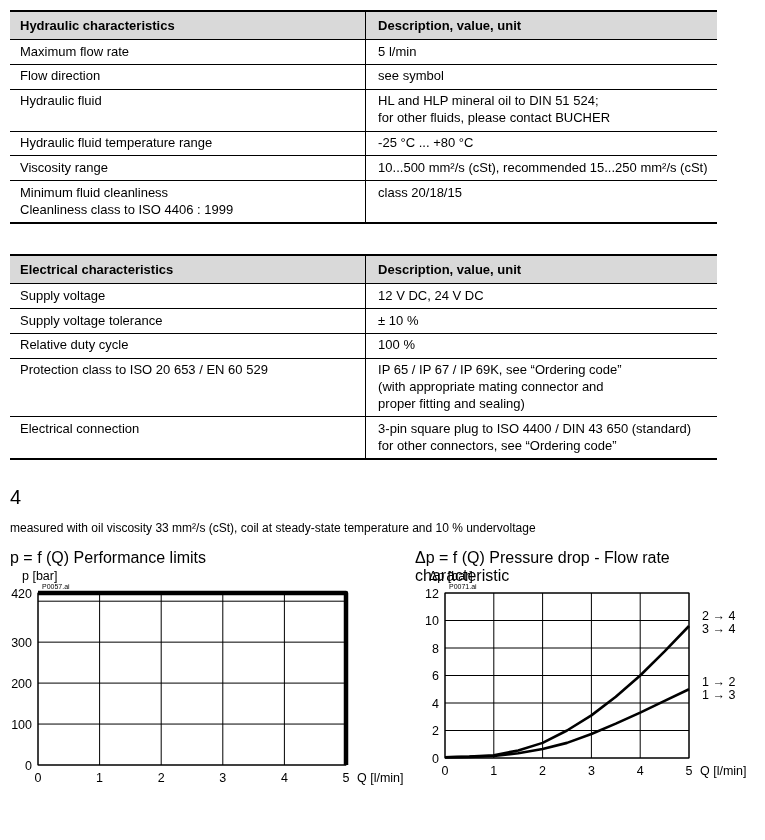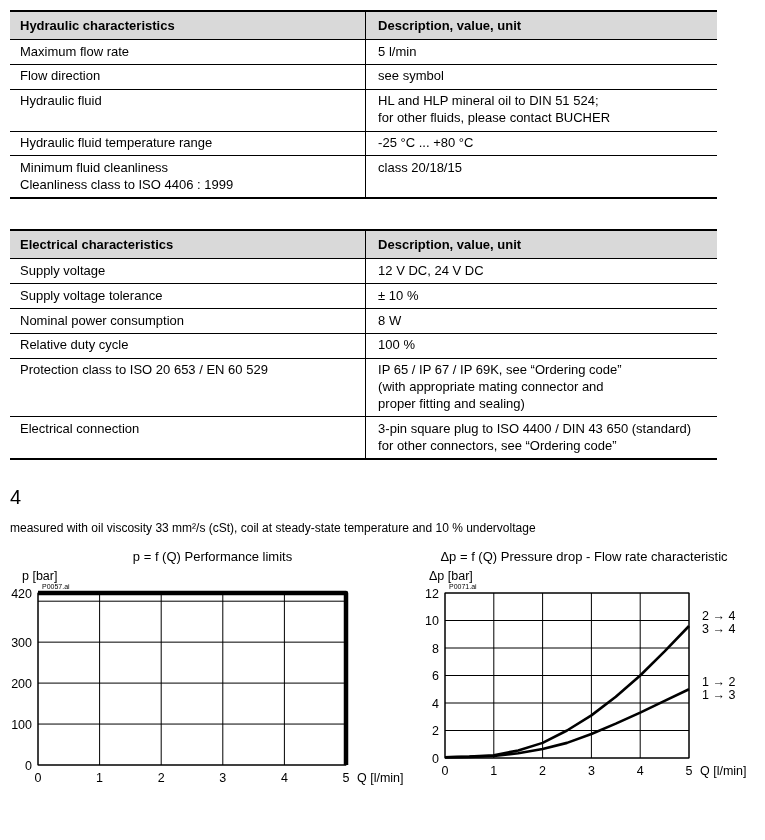--- a/index.html
+++ b/index.html
@@ -29,21 +29,21 @@
 
   .tbl-electrical { margin-top:30px; }
 
   .section-heading { margin-top:26px; font-size:20px; display:flex; }
   .section-heading .num { width:38px; }
   .section-subtitle { margin-top:12px; font-size:12px; }
 
   .charts-area { margin-top:10px; display:flex; }
   .chart-col-left  { width:407px; }
   .chart-col-right { width:338px; }
-  .chart-title { font-size:13px; height:20px; margin-top:4px;text-align:center; }
+  .chart-title { font-size:16px; height:20px; margin-top:4px; }
   svg { display:block; }
   svg text { fill:#000; font-family:"Liberation Sans", sans-serif; }
 </style>
 </head>
 <body>
 
 <div class="page">
 
   <table class="char-table tbl-hydraulic">
     <colgroup>
@@ -68,20 +68,24 @@
         <tr>
           <td class="label-cell"><span class="lbl">Hydraulic fluid</span></td>
           <td class="value-cell">HL and HLP mineral oil to DIN 51 524;
 for other fluids, please contact BUCHER</td>
         </tr>
         <tr>
           <td class="label-cell"><span class="lbl">Hydraulic fluid temperature range</span></td>
           <td class="value-cell">-25 °C ... +80 °C</td>
         </tr>
         <tr>
+          <td class="label-cell"><span class="lbl">Viscosity range</span></td>
+          <td class="value-cell">10...500 mm²/s (cSt), recommended 15...250 mm²/s (cSt)</td>
+        </tr>
+        <tr>
           <td class="label-cell"><span class="lbl">Minimum fluid cleanliness
 Cleanliness class to ISO 4406 : 1999</span></td>
           <td class="value-cell">class 20/18/15</td>
         </tr>
       </tbody>
   </table>
 
   <table class="char-table tbl-electrical">
     <colgroup>
         <col style="width:50.3%">
@@ -94,24 +98,20 @@
       </tr>
     </thead>
     <tbody>
         <tr>
           <td class="label-cell"><span class="lbl">Supply voltage</span></td>
           <td class="value-cell">12 V DC, 24 V DC</td>
         </tr>
         <tr>
           <td class="label-cell"><span class="lbl">Supply voltage tolerance</span></td>
           <td class="value-cell">± 10 %</td>
-        </tr>
-        <tr>
-          <td class="label-cell"><span class="lbl">Nominal power consumption</span></td>
-          <td class="value-cell">8 W</td>
         </tr>
         <tr>
           <td class="label-cell"><span class="lbl">Relative duty cycle</span></td>
           <td class="value-cell">100 %</td>
         </tr>
         <tr>
           <td class="label-cell"><span class="lbl">Protection class to ISO 20 653 / EN 60 529</span></td>
           <td class="value-cell">IP 65 / IP 67 / IP 69K, see “Ordering code”
 (with appropriate mating connector and
 proper fitting and sealing)</td>

